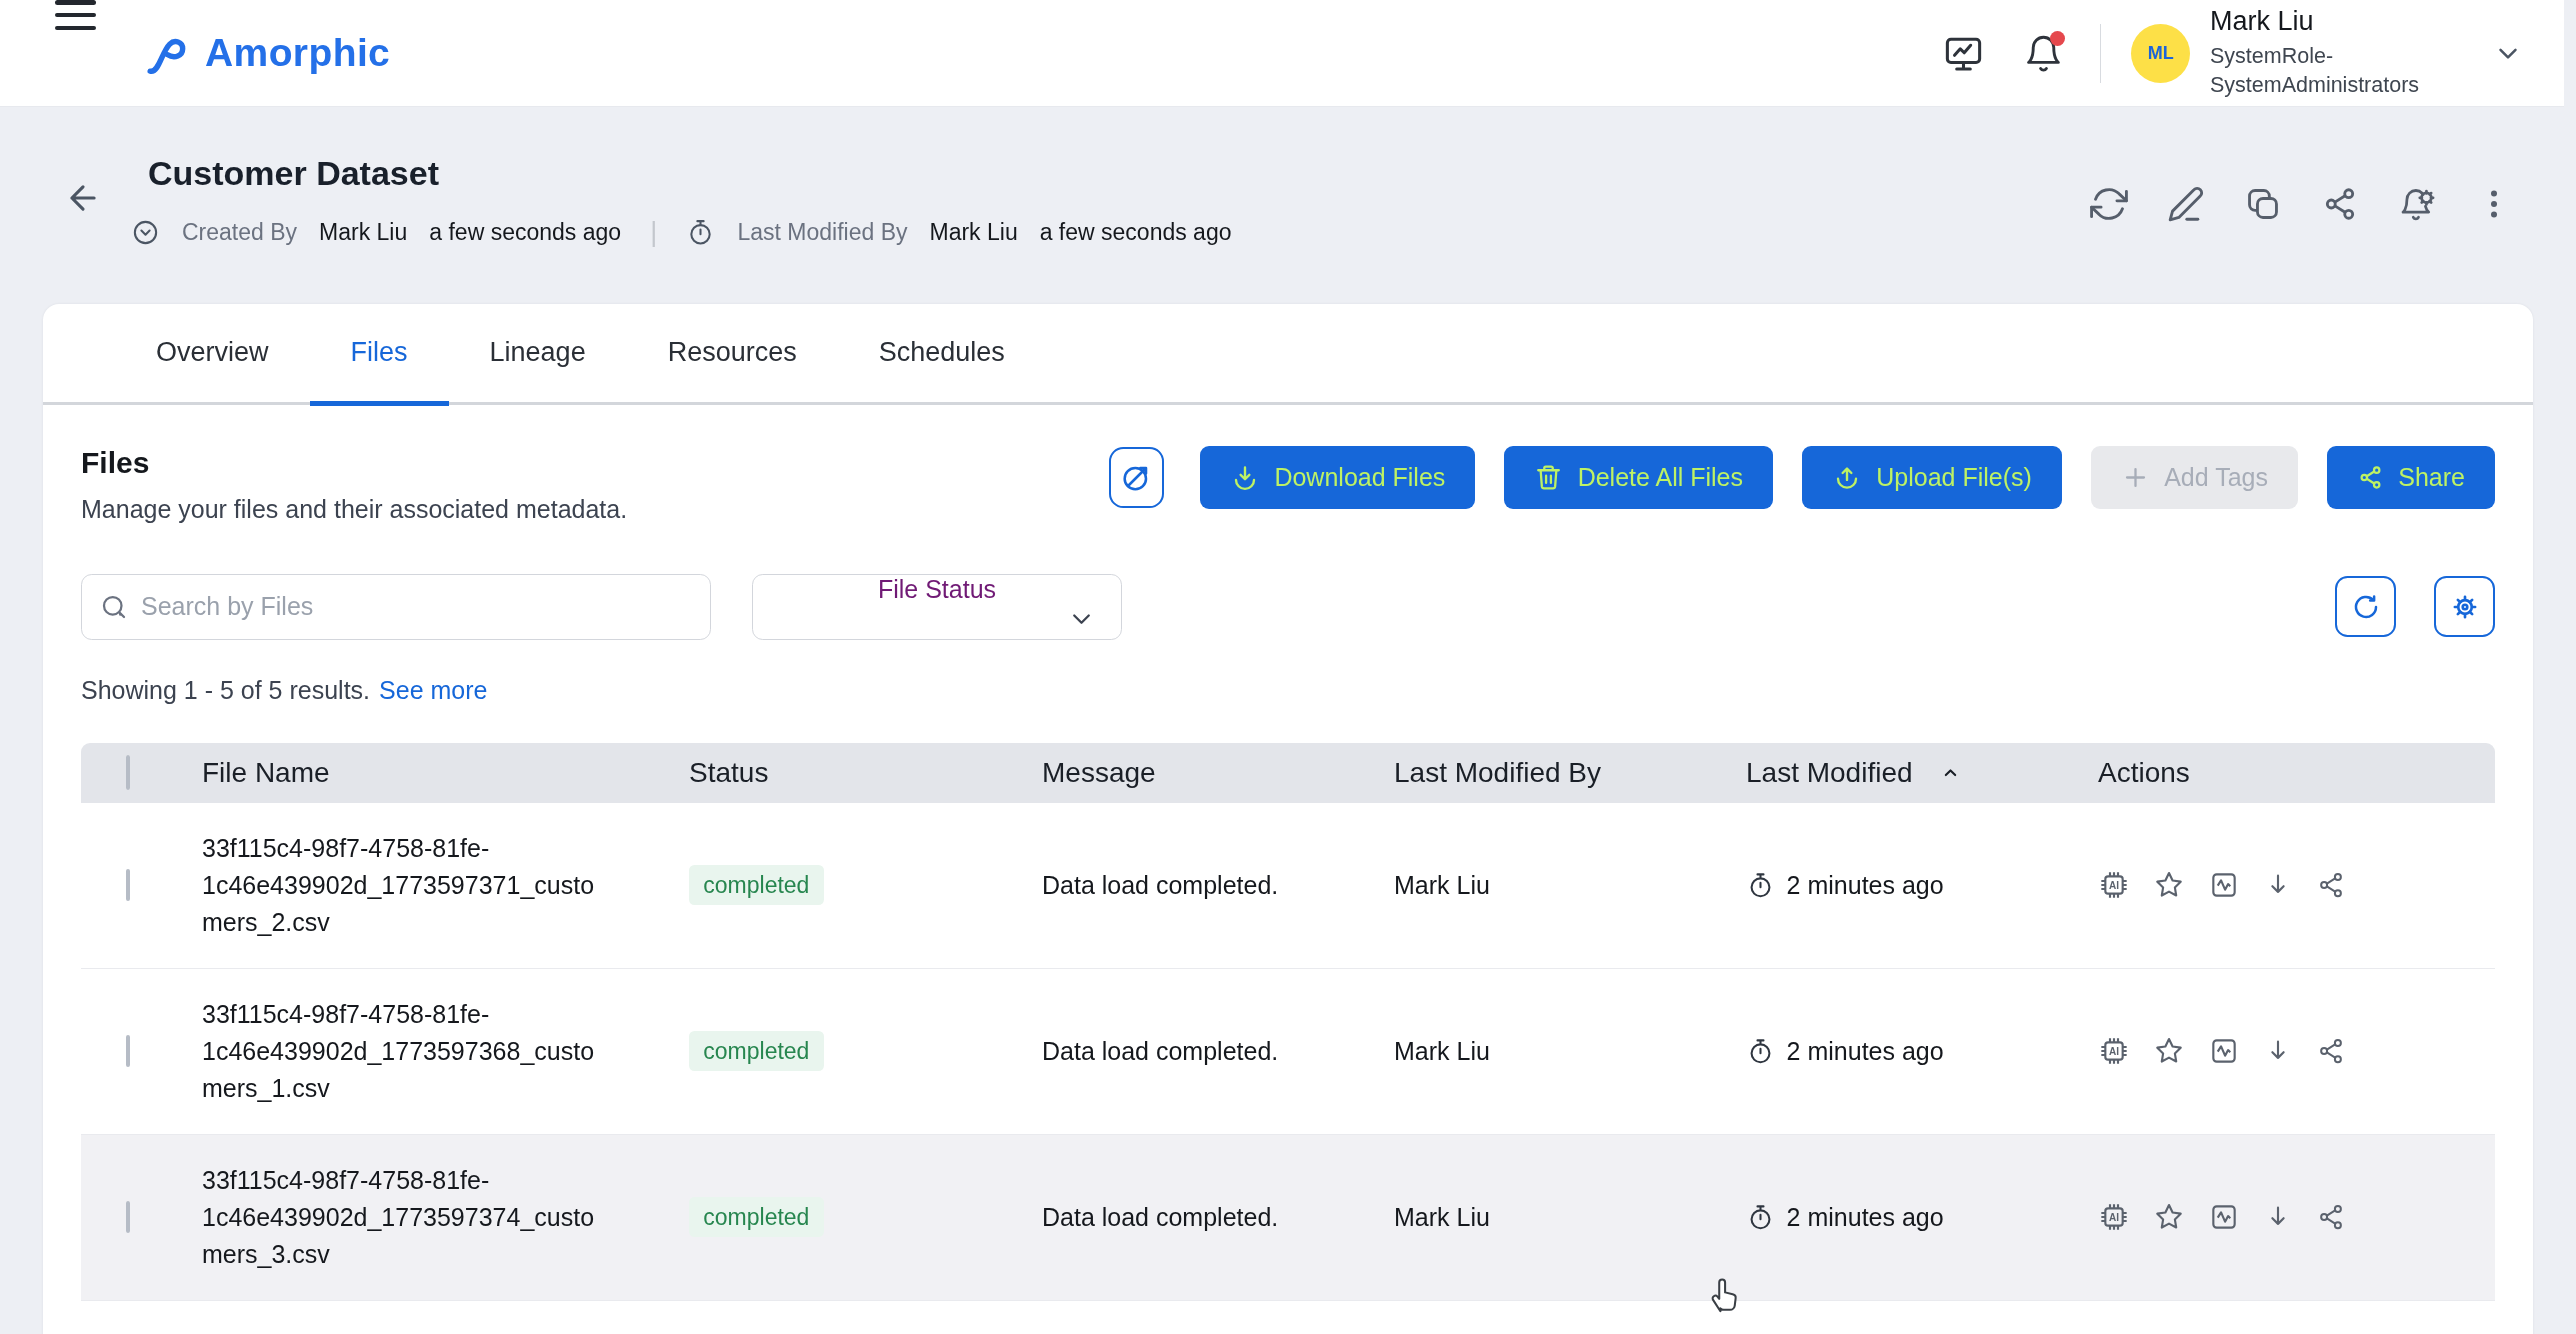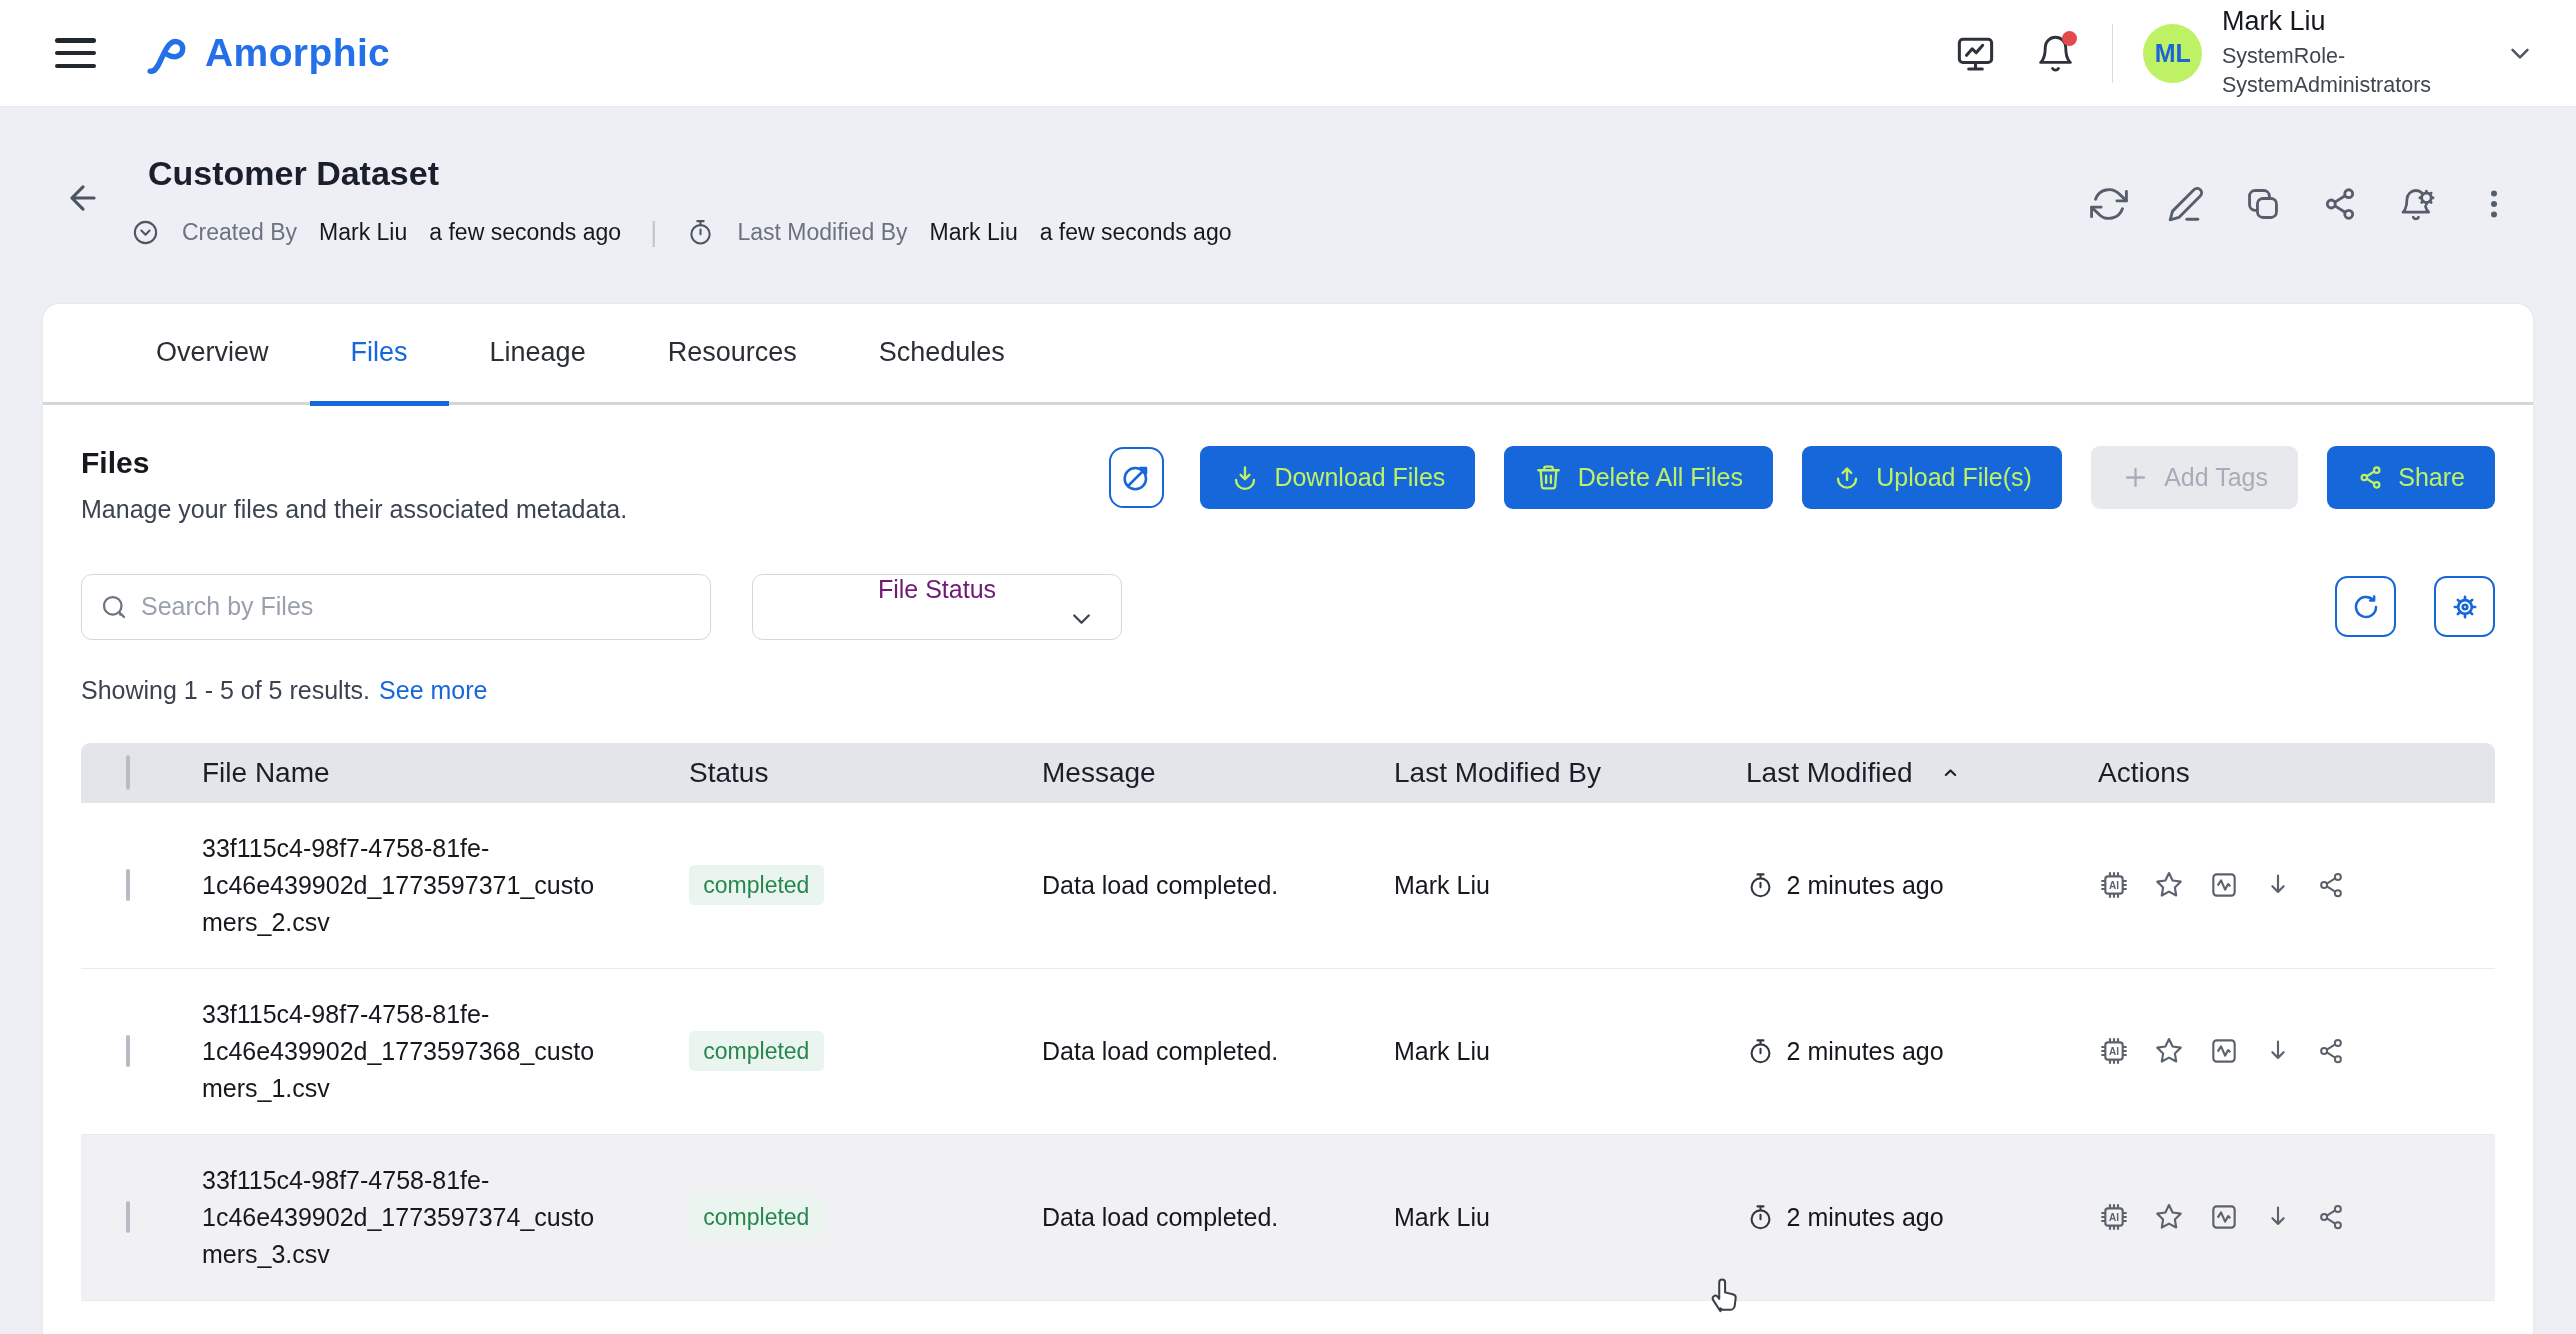--- a/index.html
+++ b/index.html
@@ -2,36 +2,36 @@
 <html style="font-size:14.3px"><head>
 <meta charset="utf-8">
 <style>
   * { margin:0; padding:0; box-sizing:border-box; }
   html,body { width:2576px; height:1335px; overflow:hidden;
     font-family:"Liberation Sans","DejaVu Sans",sans-serif;
     background:#edeff4; color:#15181d; }
   svg { display:block; }
 
   
-  .topbar { position:absolute; top:0; left:0; right:0; height:107px;
+  .topbar { position:absolute; top:0; left:0; right:12px; height:107px;
     background:#ffffff; border-bottom:0.9px solid #e7e9ee;
-    display:flex; align-items:center; z-index:5; }
+    display:flex; z-index:5; }
   .hamburger { margin-left:55px; width:41px; height:30px; display:flex;
     flex-direction:column; justify-content:space-between; cursor:pointer; }
   .hamburger span { height:4.5px; background:#23272e; border-radius:2.7px; }
   .brand { display:flex; align-items:center; margin-left:50px; gap:9px; }
   .brand-text { font-size:39px; font-weight:700; color:#2470e8; letter-spacing:0.4px; }
   .top-right { margin-left:auto; margin-right:41px; display:flex; align-items:center; }
   .tb-icon { color:#2e333b; cursor:pointer; }
   .bell-wrap { position:relative; margin-left:38px; }
   .bell-dot { position:absolute; top:-1.8px; right:-1.8px; width:15px; height:15px;
     border-radius:50%; background:#e5484d; }
   .tb-divider { width:1.8px; height:59px; background:#d8dbe0; margin:0 30px 0 36px; }
-  .avatar { width:59px; height:59px; border-radius:50%; background:#bef264;
-    color:#1c64d9; font-weight:700; font-size:25px; display:flex;
+  .avatar { width:59px; height:59px; border-radius:50%; background:#fde047;
+    color:#1c64d9; font-weight:700; font-size:18px; display:flex;
     align-items:center; justify-content:center; }
   .user-block { margin-left:19.7px; width:240px; }
   .user-name { font-size:27px; font-weight:500; color:#15181d; margin-bottom:4.5px; }
   .user-role { font-size:21.5px; color:#3f4650; line-height:29px; }
   .user-chevron { margin-left:43px; color:#4b5563; cursor:pointer; }
 
   
   .back-btn { position:absolute; left:64px; top:179px; color:#4b5563; cursor:pointer; }
   .page-title { position:absolute; left:148px; top:154px; font-size:34px;
     font-weight:700; color:#19202b; }

